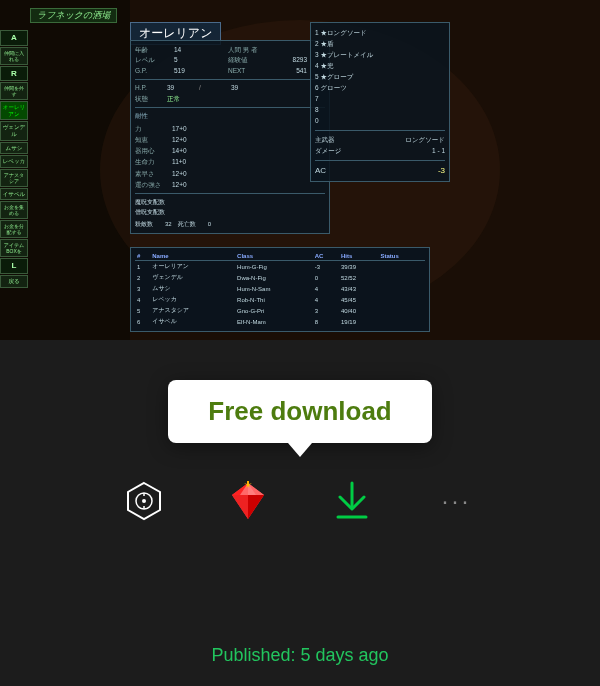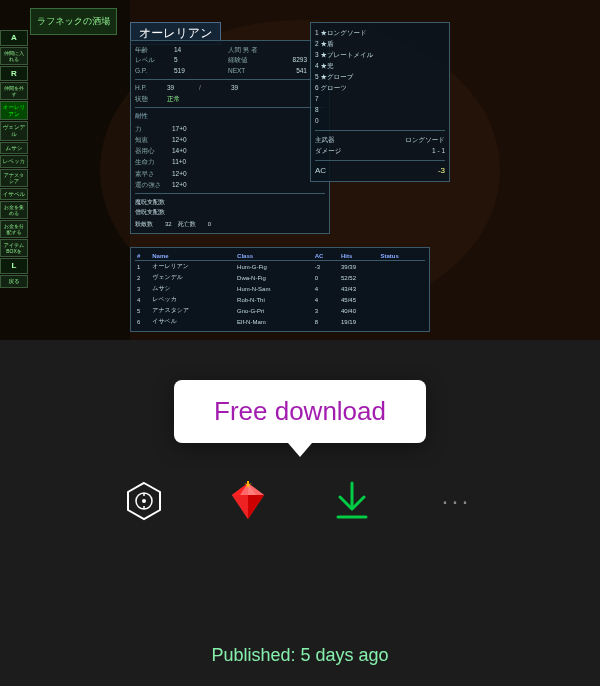--- a/index.html
+++ b/index.html
@@ -180,22 +180,22 @@
 
     .tooltip-box {
       background: #ffffff;
       border-radius: 8px;
       padding: 16px 40px;
       box-shadow: 0 4px 20px rgba(0,0,0,0.4);
     }
 
     .tooltip-text {
       font-size: 26px;
-      font-weight: 400;
-      color: #a21caf;
+      font-weight: 700;
+      color: #4d7c0f;
       white-space: nowrap;
     }
 
     .tooltip-arrow {
       width: 0;
       height: 0;
       border-left: 12px solid transparent;
       border-right: 12px solid transparent;
       border-top: 14px solid #ffffff;
     }
@@ -226,21 +226,21 @@
       letter-spacing: 2px;
     }
 
     
     .published-row {
       position: absolute;
       bottom: 20px;
       left: 0;
       right: 0;
       text-align: center;
-      color: #86efac;
+      color: #22c55e;
       font-size: 18px;
     }
   </style>
 </head>
 <body>
 
 <div class="game-section">
   <div class="game-bg">
 
     <svg class="character-svg" style="position:absolute;right:20px;top:5px;width:135px;height:310px;" viewBox="0 0 135 310">
@@ -277,21 +277,21 @@
 
       <rect width="600" height="340" fill="#1a0e06"></rect>
 
       <rect x="0" y="0" width="130" height="340" fill="#0d0804" opacity="0.7"></rect>
 
       <ellipse cx="300" cy="170" rx="200" ry="150" fill="#3a2010" opacity="0.3"></ellipse>
     </svg>
 
     <div class="game-ui">
 
-      <div style="position:absolute;left:30px;top:8px;background:rgba(20,50,20,0.85);border:1px solid #3a6a3a;padding:6px 6px;color:#90ee90;font-size:9px;">
+      <div style="position:absolute;left:30px;top:8px;background:rgba(20,50,20,0.85);border:1px solid #3a6a3a;padding:0 6px;color:#90ee90;font-size:9px;font-style:italic;">
         <span>ラフネックの酒場</span>
       </div>
 
       <div class="left-panel">
         <div class="left-panel-item key">A</div>
         <div class="left-panel-item" style="font-size:5px;">仲間に入れる</div>
         <div class="left-panel-item key">R</div>
         <div class="left-panel-item" style="font-size:5px;">仲間を外す</div>
         <div class="left-panel-item active" style="font-size:5.5px;">オーレリアン</div>
         <div class="left-panel-item" style="font-size:5.5px;">ヴェンデル</div>

